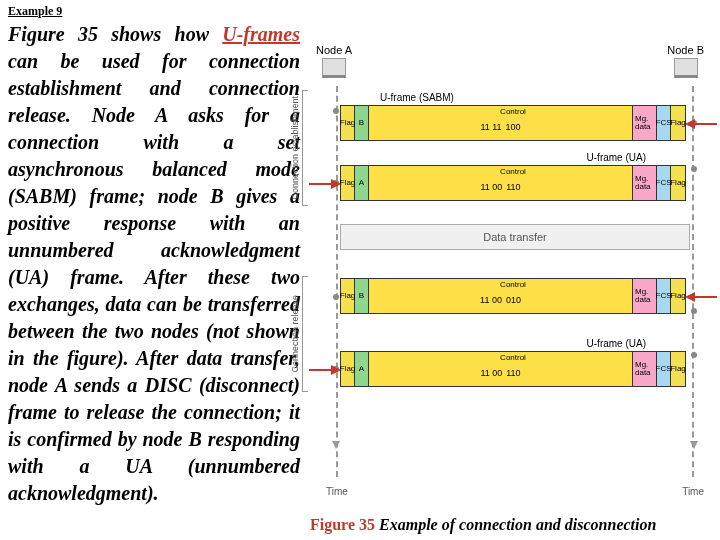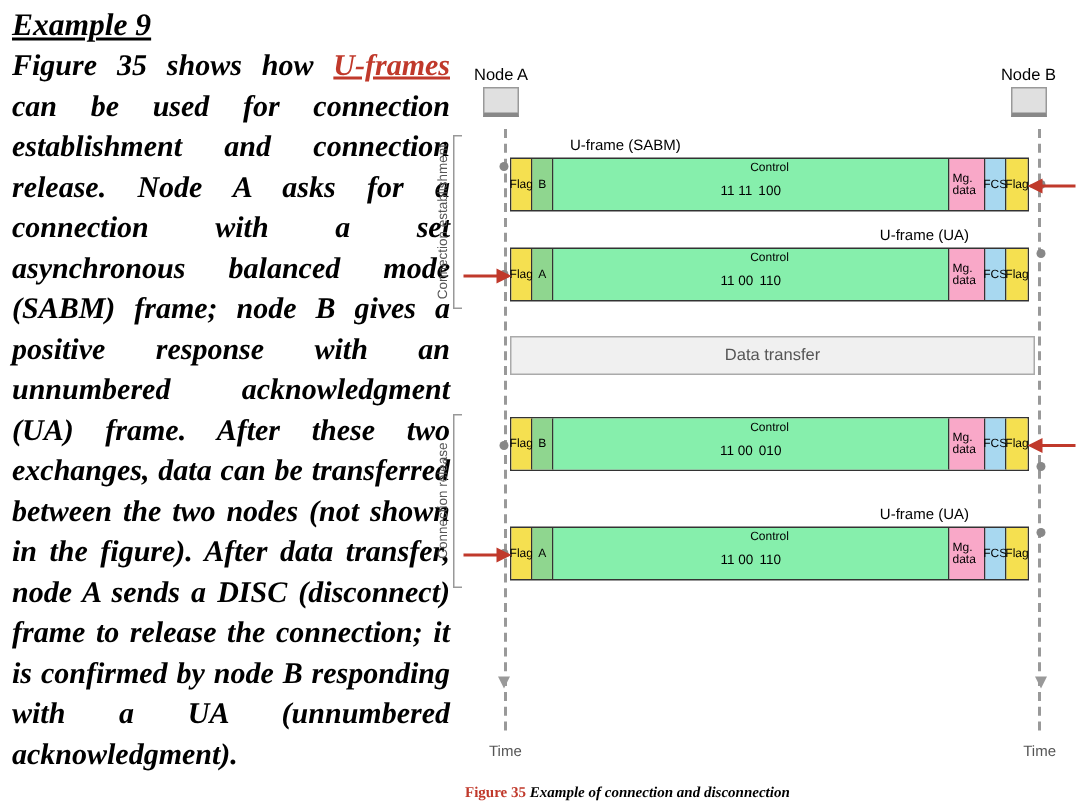--- a/index.html
+++ b/index.html
@@ -1,19 +1,19 @@
 <!DOCTYPE html>
 <html><head>
 <meta charset="utf-8">
 <style>
   * { margin: 0; padding: 0; box-sizing: border-box; }
   body { width: 720px; height: 540px; font-family: Georgia, 'Times New Roman', serif; background: #fff; position: relative; }
   .slide { display: flex; padding: 4px 8px 0 8px; }
   .left { width: 300px; padding-right: 8px; }
-  .title { font-style: italic; font-weight: bold; font-size: 21px; text-decoration: underline; margin-bottom: 2px; }
+  .title { font-weight: bold; font-size: 12px; text-decoration: underline; margin-bottom: 2px; }
   .para { font-style: italic; font-weight: bold; font-size: 20px; text-align: justify; line-height: 1.35; }
   .uframes { color: #c0392b; text-decoration: underline; }
   .right { flex: 1; position: relative; padding-top: 40px; }
   .nodes { display: flex; justify-content: space-between; padding: 0 8px; font-size: 11px; font-family: Arial, sans-serif; }
   .node { display: flex; flex-direction: column; align-items: center; }
   .node-box { width: 24px; height: 20px; background: #e0e0e0; border: 1px solid #999; border-bottom: 3px solid #888; }
   .node-label { margin-bottom: 2px; }
   .timelines { position: absolute; top: 82px; left: 0; right: 0; bottom: 30px; }
   .tl { position: absolute; top: 0; bottom: 0; width: 0; border-left: 2px dashed #999; }
   .tl-a { left: 28px; }
@@ -28,33 +28,33 @@
   .bracket { border-left: 1.5px solid #999; border-top: 1.5px solid #999; border-bottom: 1.5px solid #999; width: 6px; }
   .phase-lbl { writing-mode: vertical-rl; transform: rotate(180deg); font-size: 9px; font-family: Arial; color: #555; margin-right: 2px; }
   .frame-row { position: absolute; left: 32px; right: 26px; display: flex; flex-direction: column; }
   .frame-title { font-size: 10px; font-family: Arial; margin-bottom: 2px; padding-left: 40px; }
   .frame-title.rtl { text-align: right; padding-right: 40px; padding-left: 0; }
   .frame { display: flex; height: 36px; border: 1px solid #333; font-size: 8px; font-family: Arial; position: relative; }
   .seg { border-right: 1px solid #333; display: flex; flex-direction: column; justify-content: center; align-items: center; padding: 1px 2px; line-height: 1; }
   .seg:last-child { border-right: none; }
   .seg-flag { background: #f5e050; width: 14px; }
   .seg-addr { background: #8fd68f; width: 14px; }
-  .seg-ctrl { background: #86efac; flex: 1; flex-direction: row; justify-content: space-around; align-items: center; }
+  .seg-ctrl { background: #fde047; flex: 1; flex-direction: row; justify-content: space-around; align-items: center; }
   .seg-ctrl .clabel { font-size: 8px; position: absolute; top: 2px; left: 50%; transform: translateX(-50%); }
   .seg-ctrl .cbits { display: flex; gap: 4px; margin-top: 8px; font-size: 9px; }
   .seg-mg { background: #f9a8c8; width: 24px; }
   .seg-fcs { background: #a8d8f0; width: 14px; }
   .arrow-h { position: absolute; height: 2px; background: #c0392b; top: 50%; }
   .arrow-h::after { content: ''; position: absolute; width: 0; height: 0; border-top: 5px solid transparent; border-bottom: 5px solid transparent; top: -4px; }
   .arrow-right { left: -32px; width: 30px; }
   .arrow-right::after { border-left: 10px solid #c0392b; right: -2px; }
   .arrow-left { right: -32px; width: 30px; }
   .arrow-left::after { border-right: 10px solid #c0392b; left: -2px; }
   .dtransfer { position: absolute; left: 32px; right: 22px; background: #f0f0f0; border: 1px solid #aaa; text-align: center; font-size: 11px; font-family: Arial; padding: 6px 0; color: #555; }
-  .caption { position: absolute; bottom: 6px; left: 310px; font-size: 10px; }
+  .caption { position: absolute; bottom: 6px; left: 310px; font-size: 16px; }
   .fignum { color: #c0392b; font-weight: bold; }
   .capbody { font-style: italic; font-weight: bold; }
   .dot { position: absolute; width: 6px; height: 6px; background: #888; border-radius: 50%; }
 </style>
 </head>
 <body>
 
 <div class="slide">
   <div class="left">
     <div class="title">Example 9</div>

